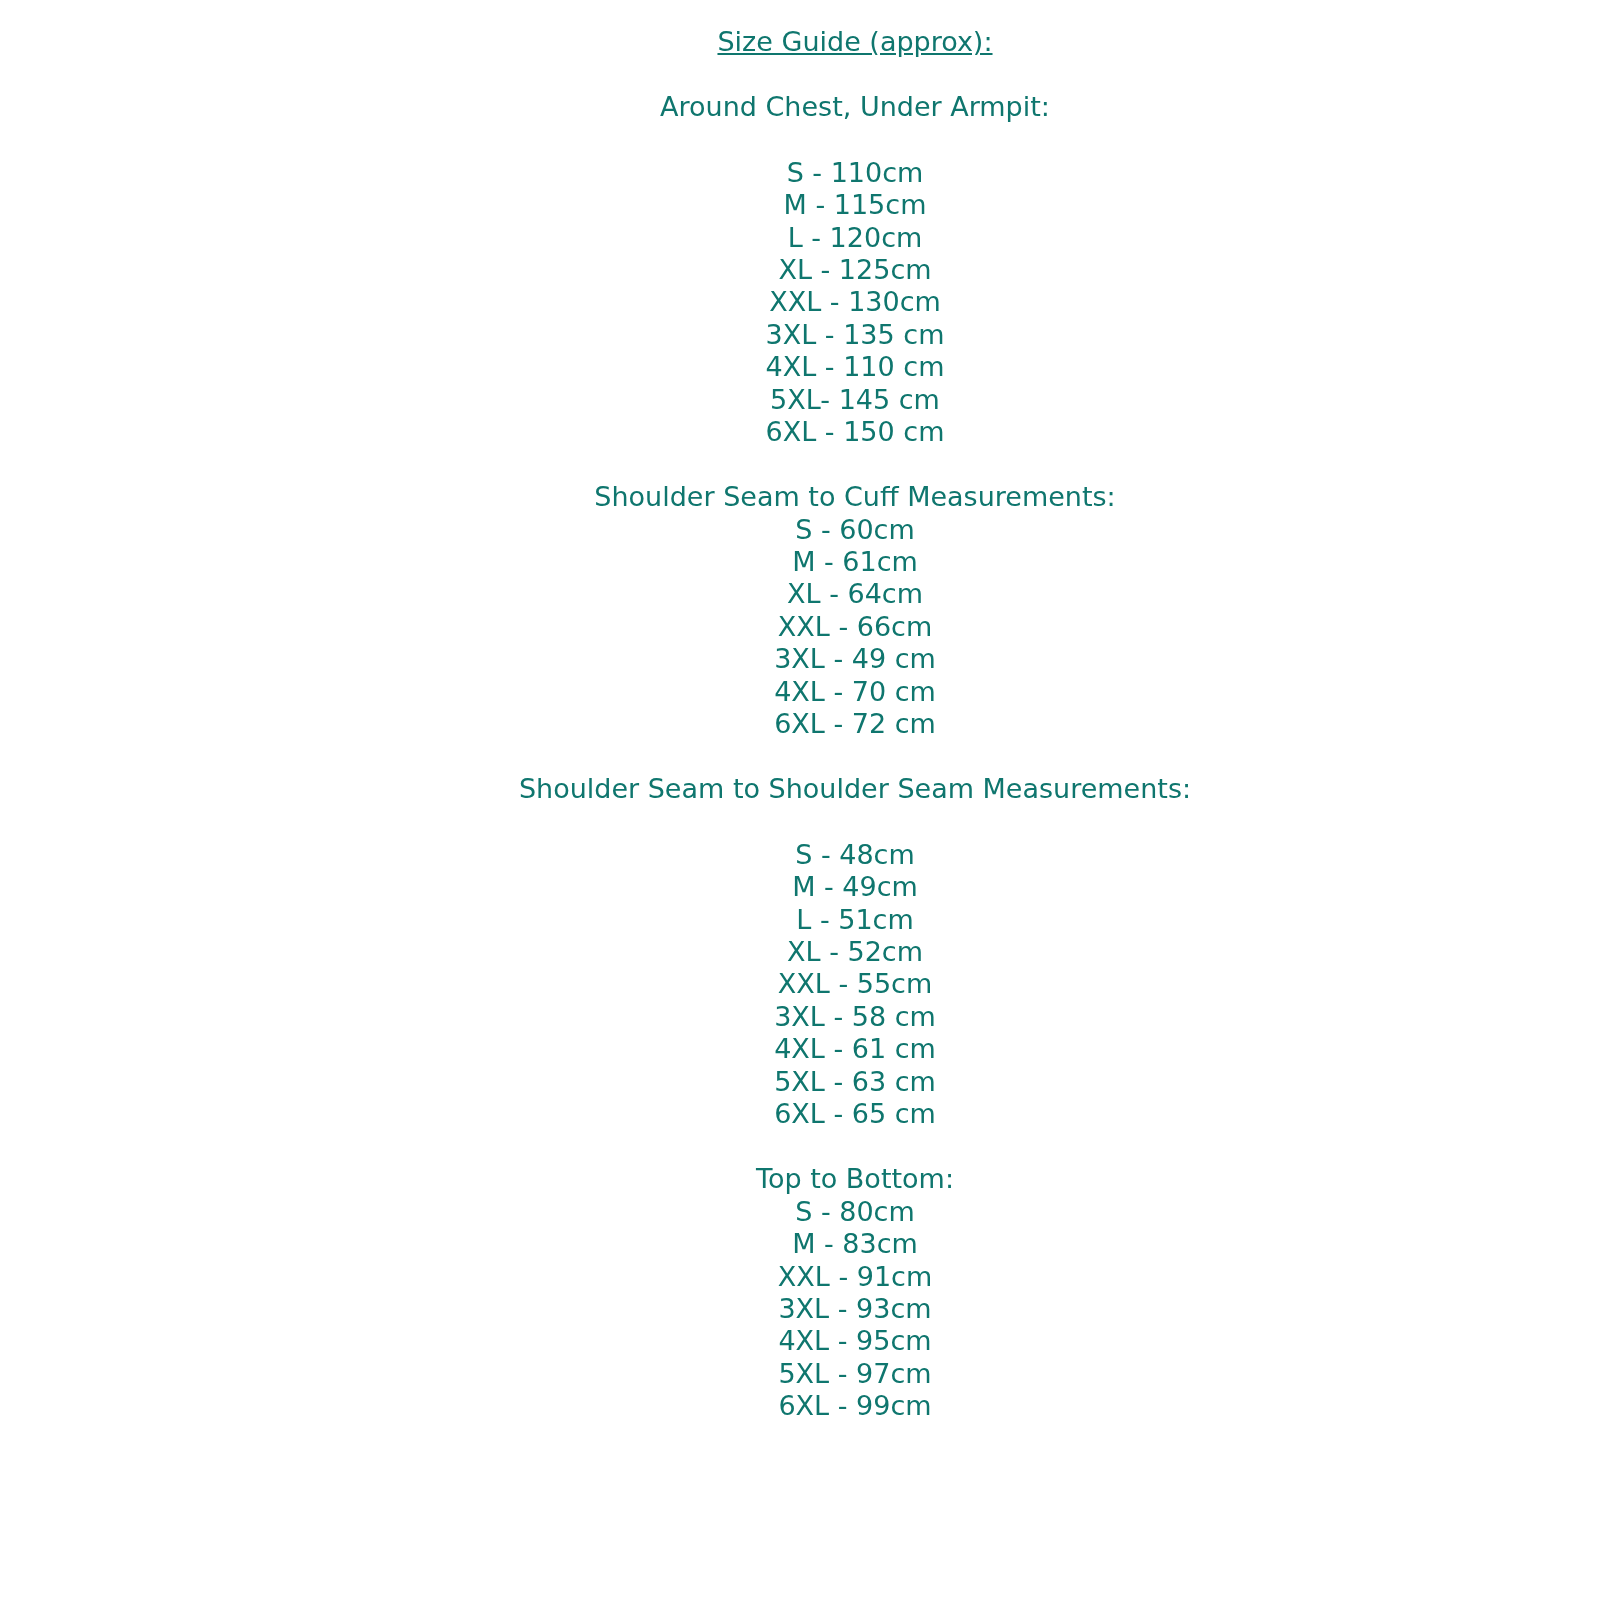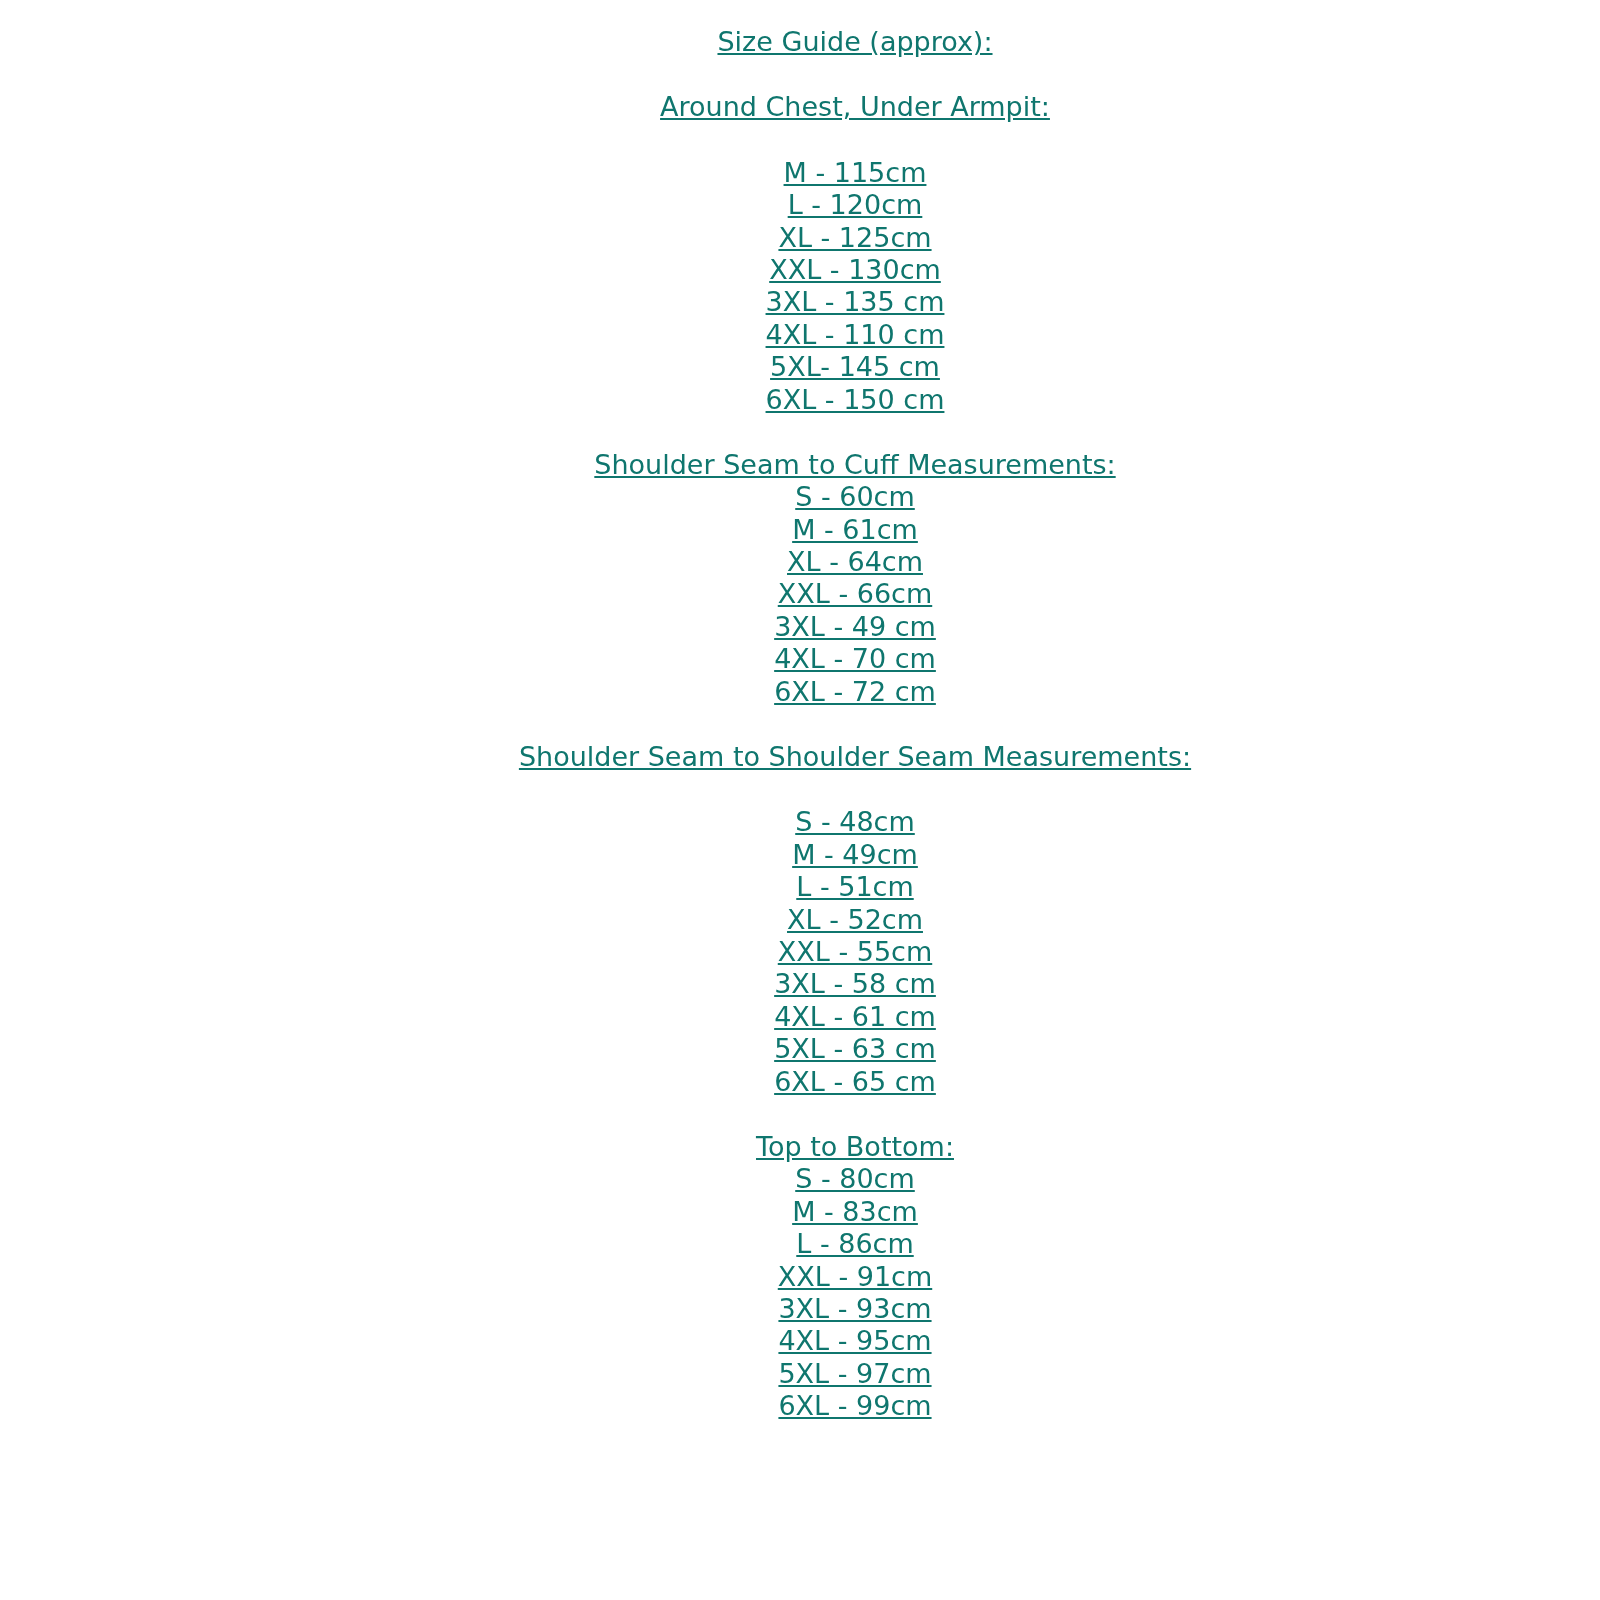--- a/index.html
+++ b/index.html
@@ -18,40 +18,40 @@
     font-family: "DejaVu Sans", "Liberation Sans", sans-serif;
     font-size: 27px;
     line-height: 32.4px;
     color: #3e3e3e;
     text-align: center;
     overflow: hidden;
   }
   .line {
     height: 32.4px;
     white-space: pre;
-    text-decoration: underline;
   }
   .title-line {
     height: 32.4px;
     white-space: pre;
     text-decoration: underline;
   }
   .spacer {
     height: 33px;
   }
 </style>
 </head>
 <body>
 
 <div class="page" style="color: #0f766e; background: rgb(255, 255, 255); margin-top: 7px;">
   <div class="title-line">Size Guide (approx):</div>
   <div class="spacer"></div>
   <div id="sections">
       <div class="line">Around Chest, Under Armpit:</div>
       <div class="spacer"></div>
+      <div class="line">S - 110cm</div>
       <div class="line">M - 115cm</div>
       <div class="line">L - 120cm</div>
       <div class="line">XL - 125cm</div>
       <div class="line">XXL - 130cm</div>
       <div class="line">3XL - 135 cm</div>
       <div class="line">4XL - 110 cm</div>
       <div class="line">5XL- 145 cm</div>
       <div class="line">6XL - 150 cm</div>
       <div class="spacer"></div>
       <div class="line">Shoulder Seam to Cuff Measurements:</div>
@@ -71,20 +71,19 @@
       <div class="line">XL - 52cm</div>
       <div class="line">XXL - 55cm</div>
       <div class="line">3XL - 58 cm</div>
       <div class="line">4XL - 61 cm</div>
       <div class="line">5XL - 63 cm</div>
       <div class="line">6XL - 65 cm</div>
       <div class="spacer"></div>
       <div class="line">Top to Bottom:</div>
       <div class="line">S - 80cm</div>
       <div class="line">M - 83cm</div>
-      <div class="line">L - 86cm</div>
       <div class="line">XXL - 91cm</div>
       <div class="line">3XL - 93cm</div>
       <div class="line">4XL - 95cm</div>
       <div class="line">5XL - 97cm</div>
       <div class="line">6XL - 99cm</div>
     </div>
 </div>
 
 </body></html>

